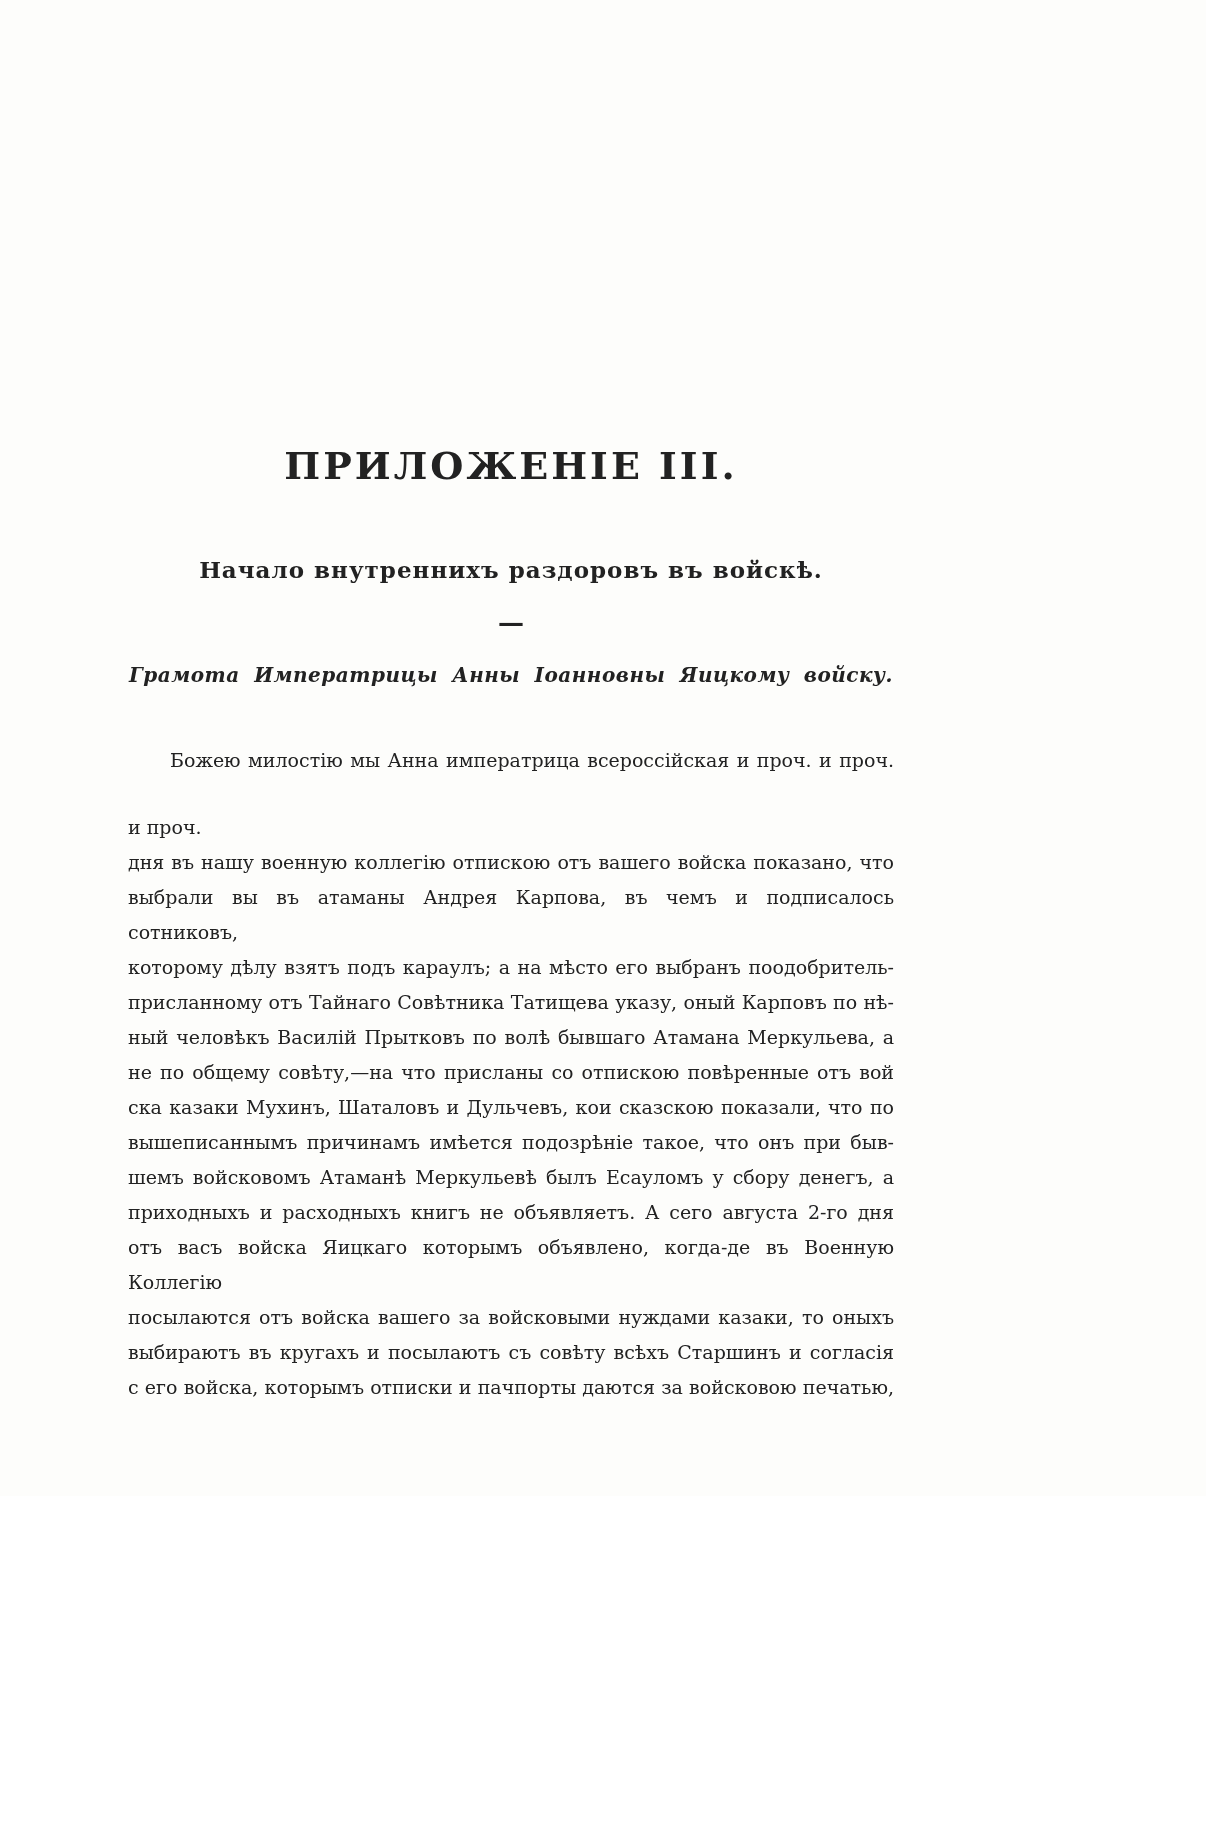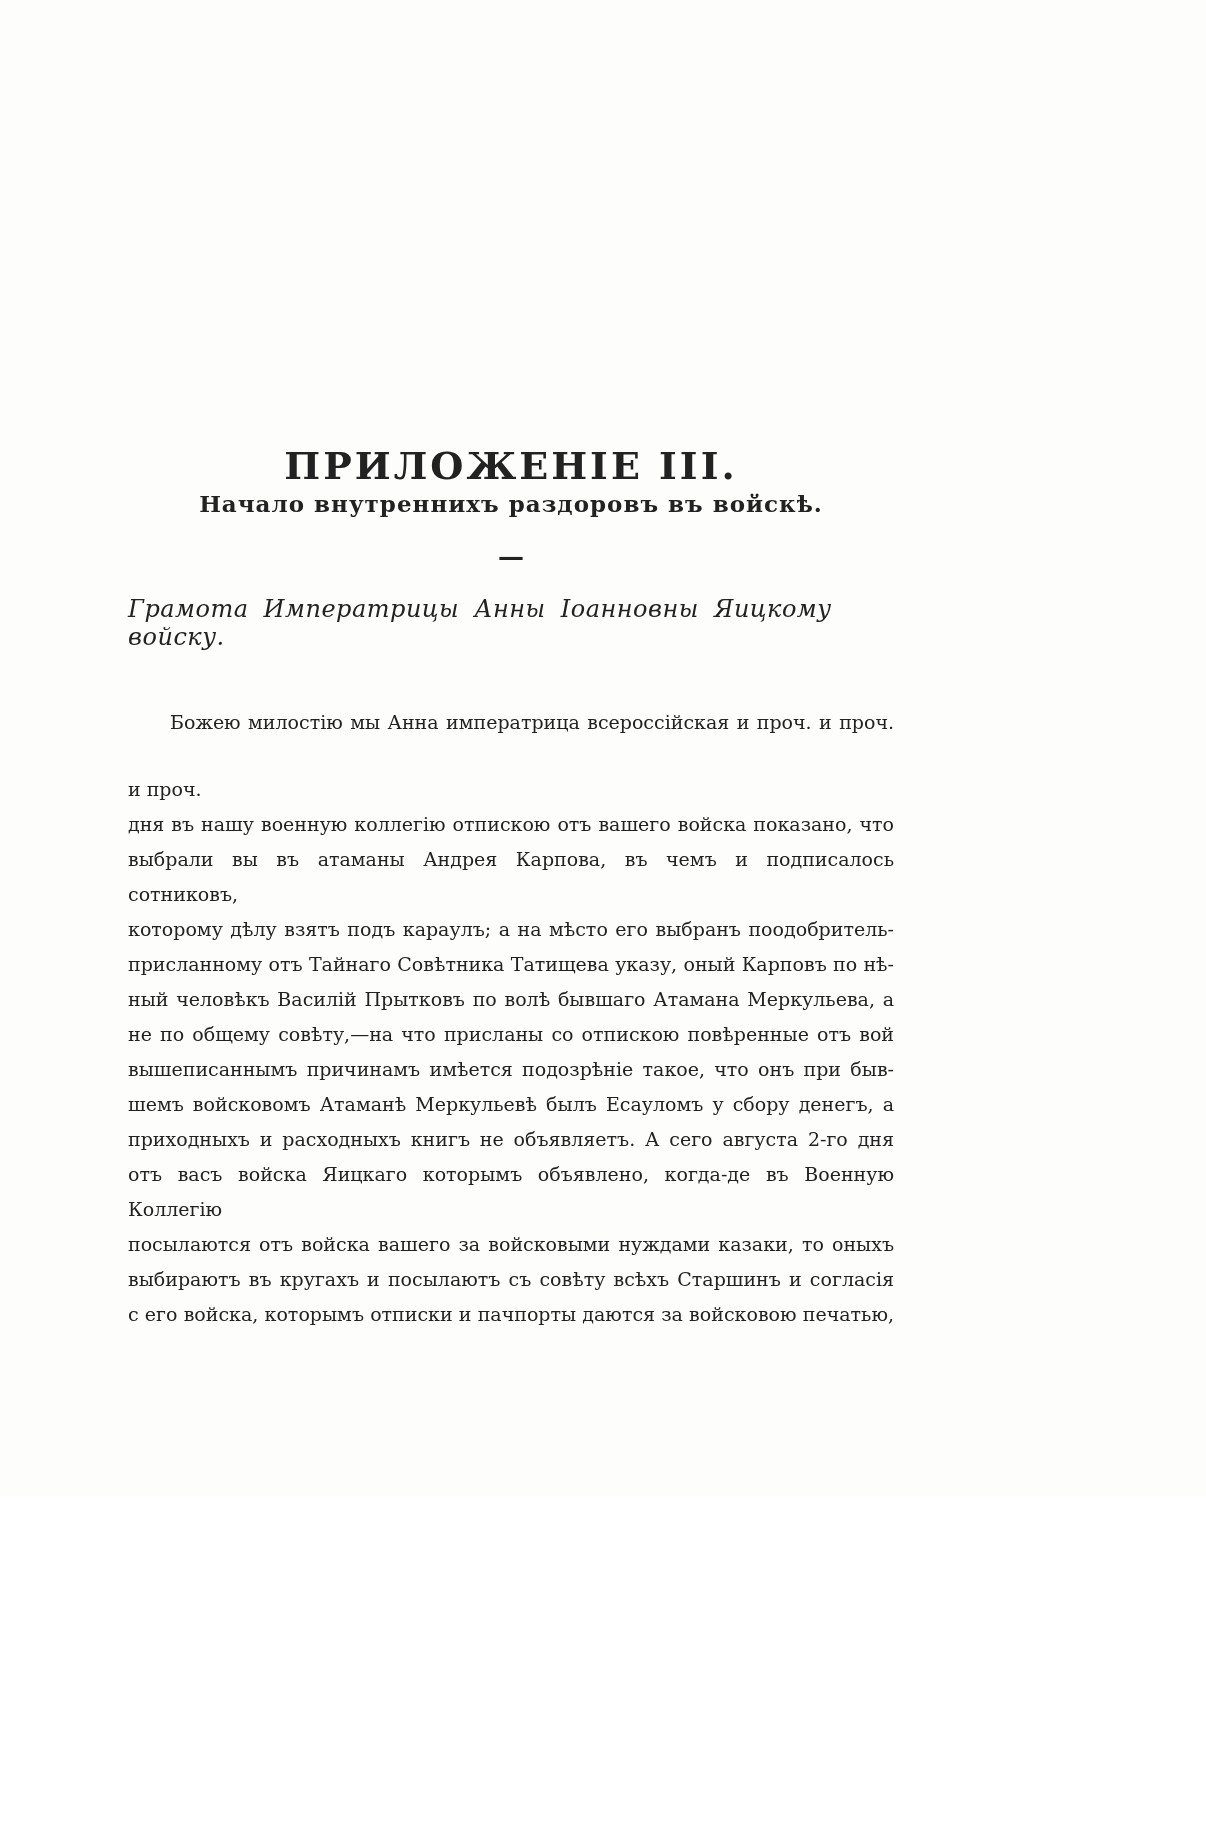--- a/index.html
+++ b/index.html
@@ -23,38 +23,40 @@
     width: 766px;
   }
   .title {
     text-align: center;
     font-size: 38px;
     font-weight: bold;
     letter-spacing: 3px;
     line-height: 46px;
   }
   .subtitle {
+    margin-top: 66px;
     text-align: center;
     font-size: 23px;
     font-weight: bold;
     letter-spacing: 1px;
     line-height: 30px;
   }
   .divider {
     margin-top: 24px;
     text-align: center;
     font-size: 26px;
     font-weight: bold;
     line-height: 26px;
   }
   .doc-heading {
     margin-top: 26px;
-    font-size: 24px;
+    text-align: center;
+    font-size: 20px;
     font-style: italic;
-    font-weight: normal;
+    font-weight: bold;
     word-spacing: 7px;
     letter-spacing: 0.5px;
     line-height: 28px;
   }
   .body-text {
     margin-top: 54px;
     font-size: 19px;
     line-height: 35px;
   }
   .paragraph {
@@ -95,20 +97,21 @@
           <div class="line indent">Божею  милостію  мы  Анна  императрица  всероссійская  и  проч.  и  проч.</div>
           <div class="line no-stretch">и проч.</div>
         </div>
         <div class="paragraph">
           <div class="line">дня въ нашу военную коллегію отпискою отъ вашего войска показано, что</div>
           <div class="line">выбрали вы въ атаманы Андрея Карпова, въ чемъ и подписалось сотниковъ,</div>
           <div class="line">которому дѣлу взятъ подъ караулъ; а на мѣсто его выбранъ поодобритель-</div>
           <div class="line">присланному отъ Тайнаго Совѣтника Татищева указу, оный Карповъ по нѣ-</div>
           <div class="line">ный человѣкъ Василій Прытковъ по волѣ бывшаго Атамана Меркульева, а</div>
           <div class="line">не по общему совѣту,—на что присланы со отпискою повѣренные отъ вой</div>
+          <div class="line">ска казаки Мухинъ, Шаталовъ и Дульчевъ, кои сказскою показали, что по</div>
           <div class="line">вышеписаннымъ причинамъ имѣется подозрѣніе такое, что онъ при быв-</div>
           <div class="line">шемъ войсковомъ Атаманѣ Меркульевѣ былъ Есауломъ у сбору денегъ, а</div>
           <div class="line">приходныхъ и расходныхъ книгъ не объявляетъ. А сего августа 2-го дня</div>
           <div class="line">отъ васъ войска Яицкаго которымъ объявлено, когда-де въ Военную Коллегію</div>
           <div class="line">посылаются отъ войска вашего за войсковыми нуждами казаки, то оныхъ</div>
           <div class="line">выбираютъ въ кругахъ и посылаютъ съ совѣту всѣхъ Старшинъ и согласія</div>
           <div class="line">с его войска, которымъ отписки и пачпорты даются за войсковою печатью,</div>
         </div>
       </div>
   </div>

